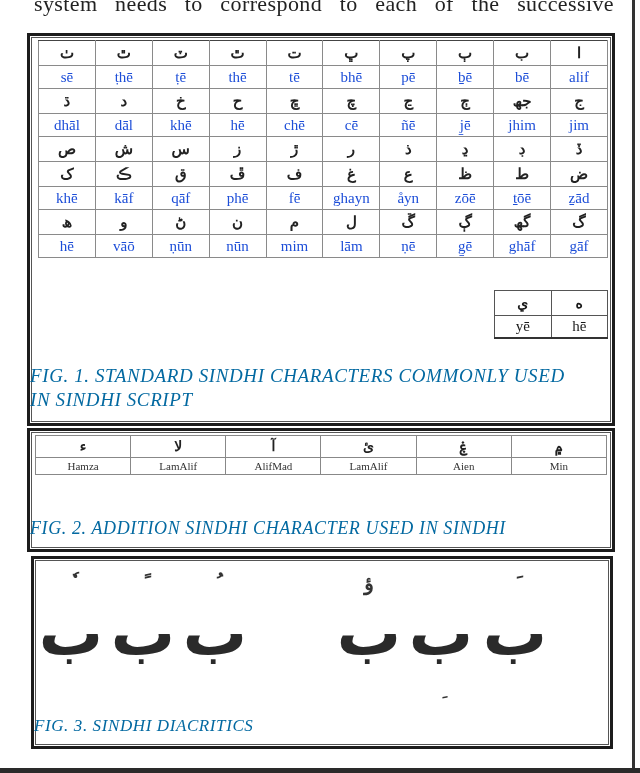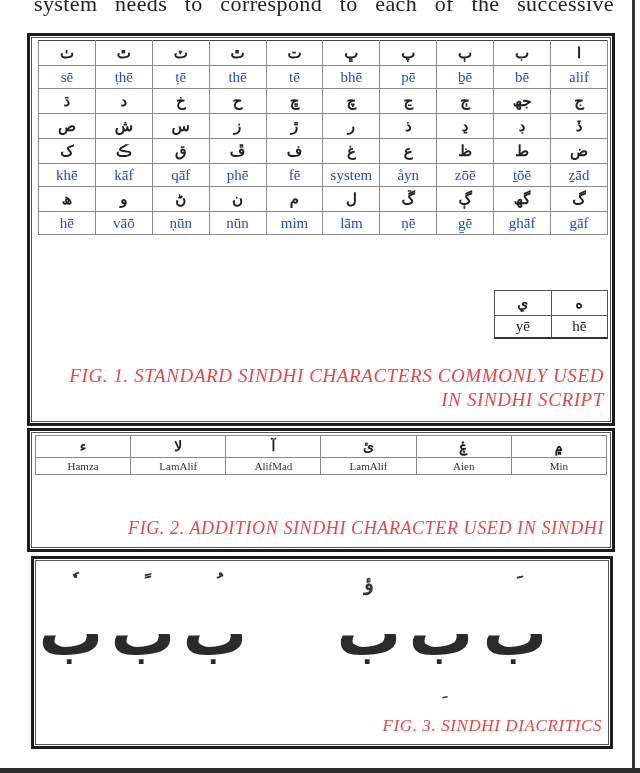--- a/index.html
+++ b/index.html
@@ -42,23 +42,23 @@
 
   .extra {
     position:absolute; border-collapse:collapse; table-layout:fixed;
   }
   #fig1 .extra { left:464px; top:254px; width:114px; }
   .extra td { border:1px solid #555; text-align:center; padding:0; }
   .extra td.glyph { height:24px; font-size:14px; font-weight:bold; }
   .extra td.name  { height:21px; font-size:15px; border-bottom:2px solid #333;margin-left:28px; }
 
   .caption {
-    position:absolute; left:0; right:8px; text-align:right;
+    position:absolute; left:0; right:15px; text-align:left;
     font-style:italic; font-size:19px; letter-spacing:0.6px; line-height:24px;
-    color:#ef4444;
+    color:#0369a1;
   }
   #fig1 .caption { top:328px; }
   #fig2 .caption { top:68px; line-height:23px; font-size:18px;margin-top:18px; }
   #fig3 .caption { top:143px; font-size:17px;margin-top:12px; }
 
   #fig2 table.chars { left:5px; top:4px; width:572px; border:1px solid #555; }
   #fig2 table.chars td { border:1px solid #888; }
   #fig2 table.chars td.glyph { height:21px; font-size:14px; }
   #fig2 table.chars td.name { height:16px; font-size:11px; color:#333; }
 
@@ -129,20 +129,32 @@
           <td class="glyph">د</td>
           <td class="glyph">خ</td>
           <td class="glyph">ح</td>
           <td class="glyph">ڇ</td>
           <td class="glyph">چ</td>
           <td class="glyph">ڃ</td>
           <td class="glyph">ڄ</td>
           <td class="glyph">جھ</td>
           <td class="glyph">ج</td>
         </tr>
+        <tr>
+          <td class="name">dhāl</td>
+          <td class="name">dāl</td>
+          <td class="name">khē</td>
+          <td class="name">hē</td>
+          <td class="name">chē</td>
+          <td class="name">cē</td>
+          <td class="name">ñē</td>
+          <td class="name">j̱ē</td>
+          <td class="name">jhim</td>
+          <td class="name">jim</td>
+        </tr>
         <tr class="dark-top">
           <td class="glyph">ص</td>
           <td class="glyph">ش</td>
           <td class="glyph">س</td>
           <td class="glyph">ز</td>
           <td class="glyph">ڙ</td>
           <td class="glyph">ر</td>
           <td class="glyph">ذ</td>
           <td class="glyph">ڍ</td>
           <td class="glyph">ڊ</td>
@@ -159,21 +171,21 @@
           <td class="glyph">ظ</td>
           <td class="glyph">ط</td>
           <td class="glyph">ض</td>
         </tr>
         <tr>
           <td class="name">khē</td>
           <td class="name">kāf</td>
           <td class="name">qāf</td>
           <td class="name">phē</td>
           <td class="name">fē</td>
-          <td class="name">system</td>
+          <td class="name">ghayn</td>
           <td class="name">åyn</td>
           <td class="name">zōē</td>
           <td class="name">ṯōē</td>
           <td class="name">ẕād</td>
         </tr>
         <tr class="dark-top">
           <td class="glyph">ھ</td>
           <td class="glyph">و</td>
           <td class="glyph">ڻ</td>
           <td class="glyph">ن</td>

